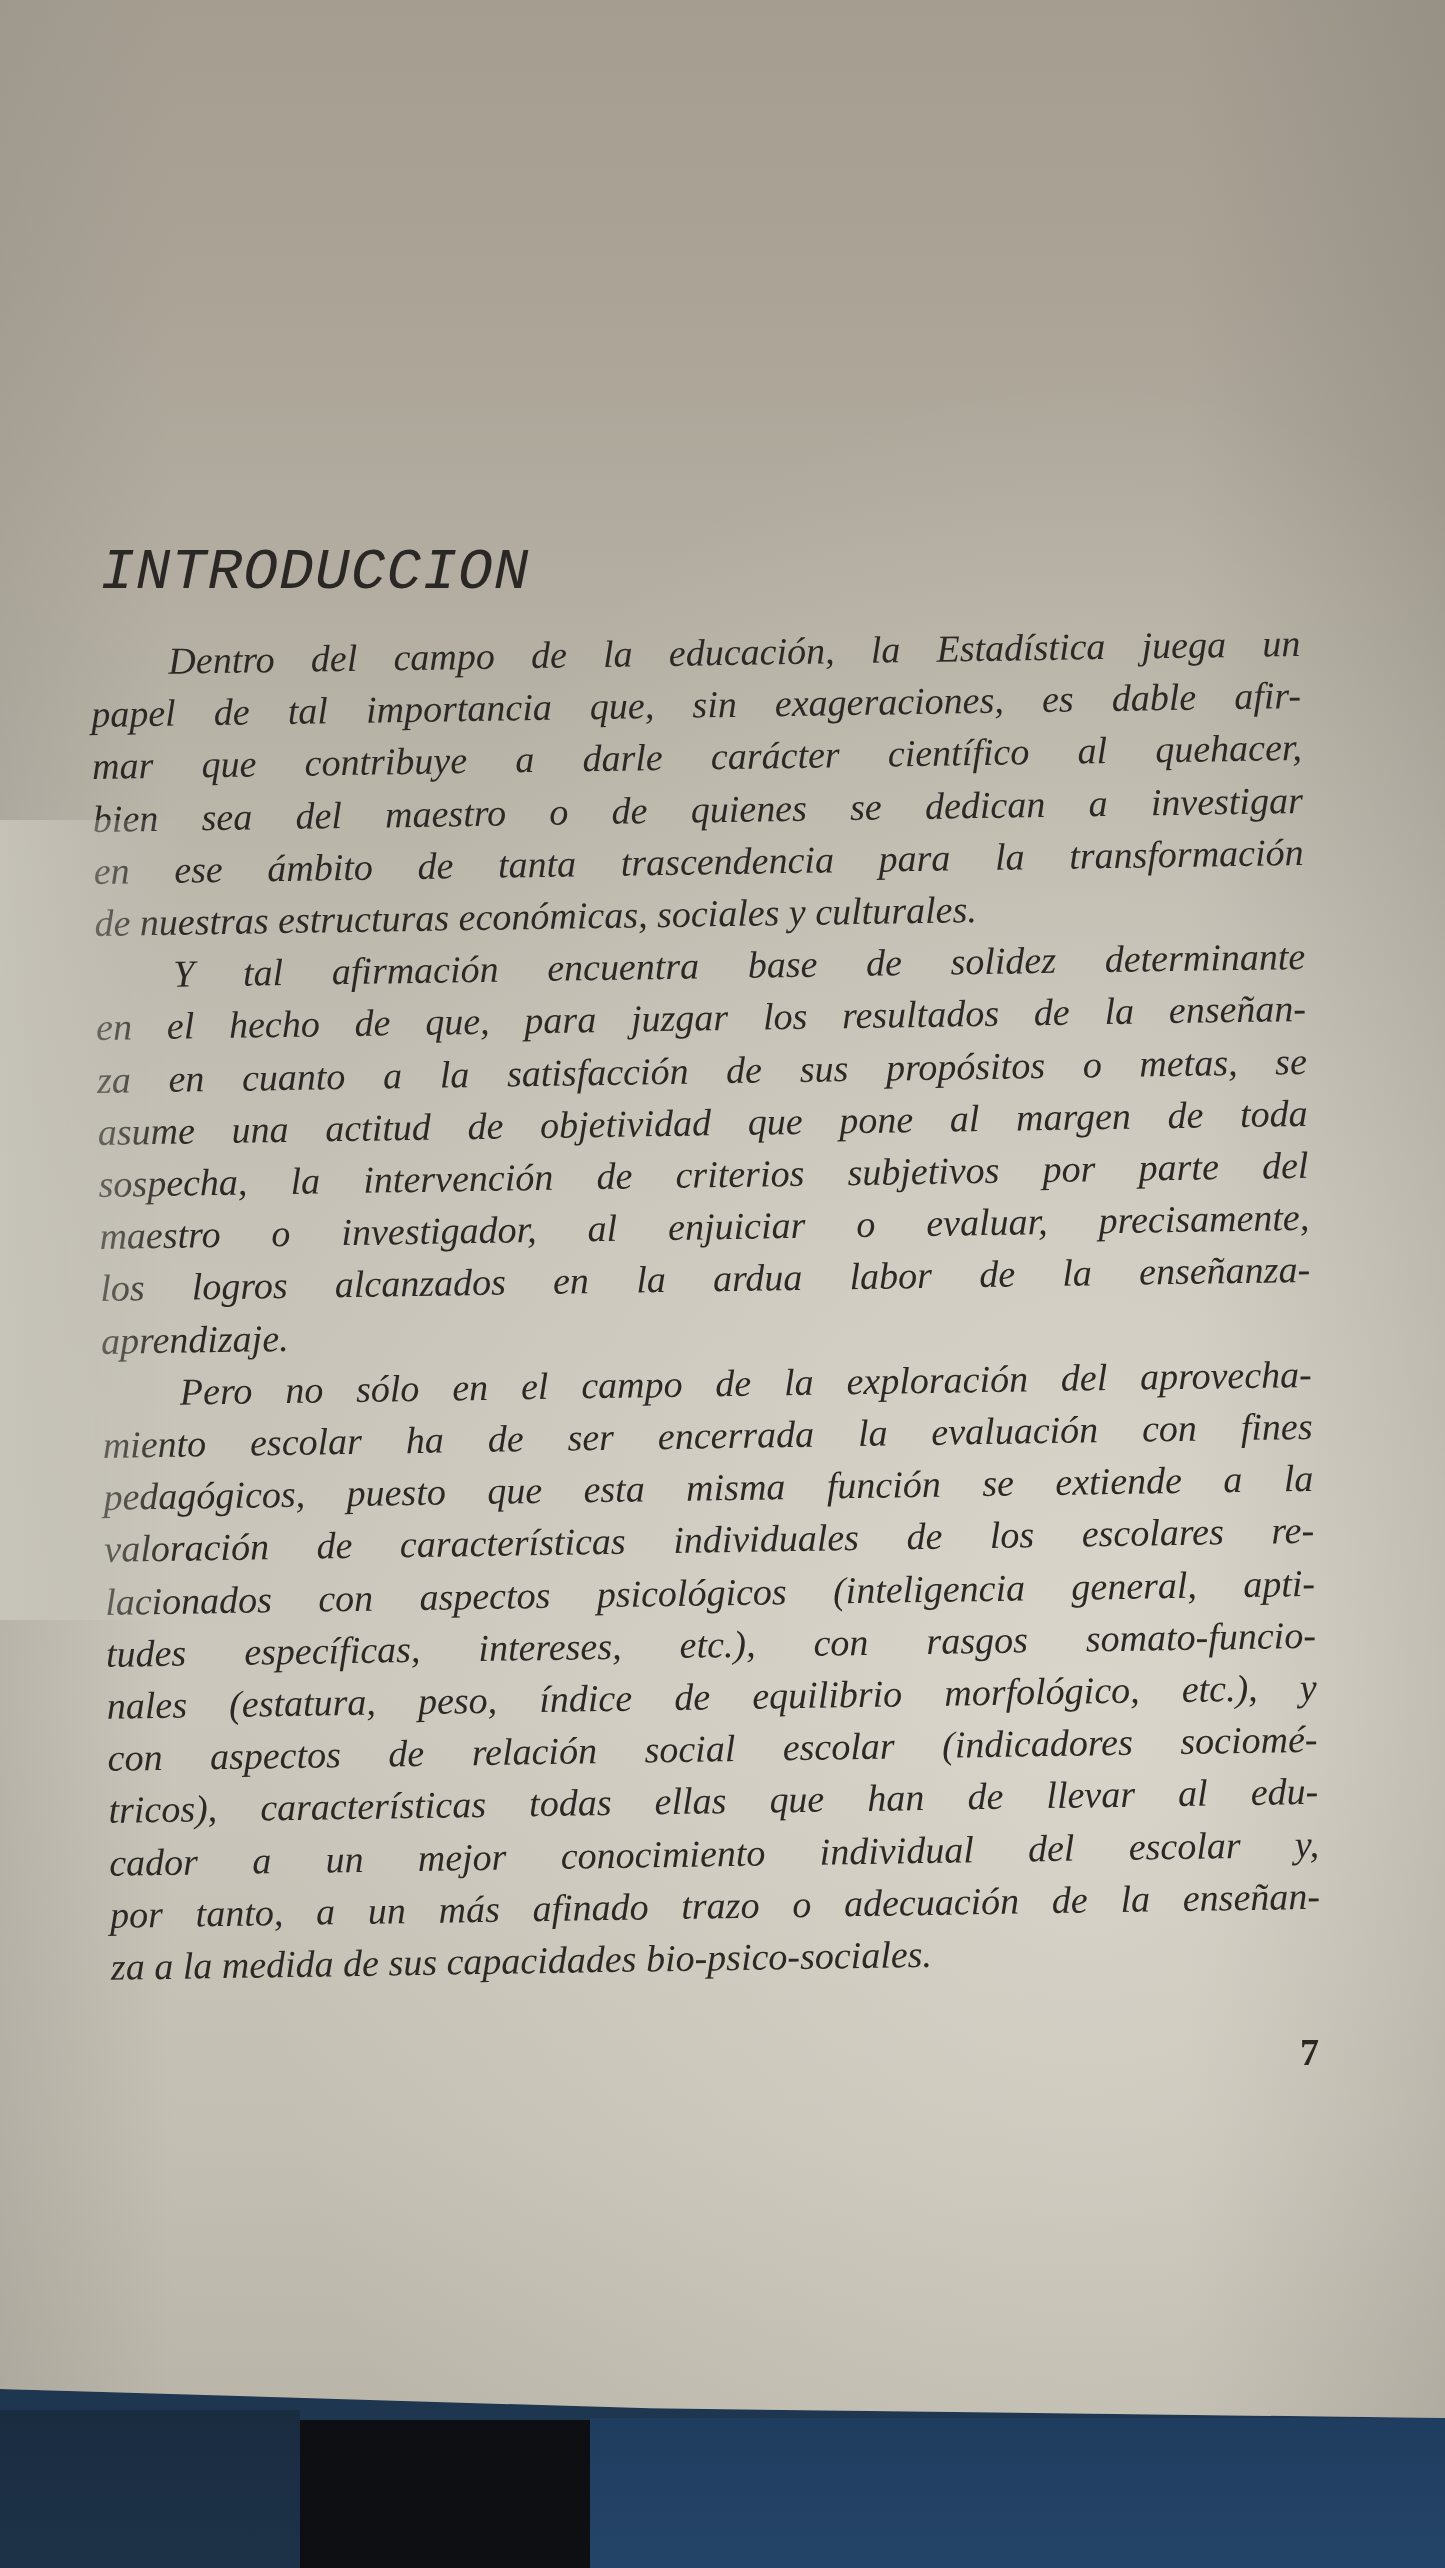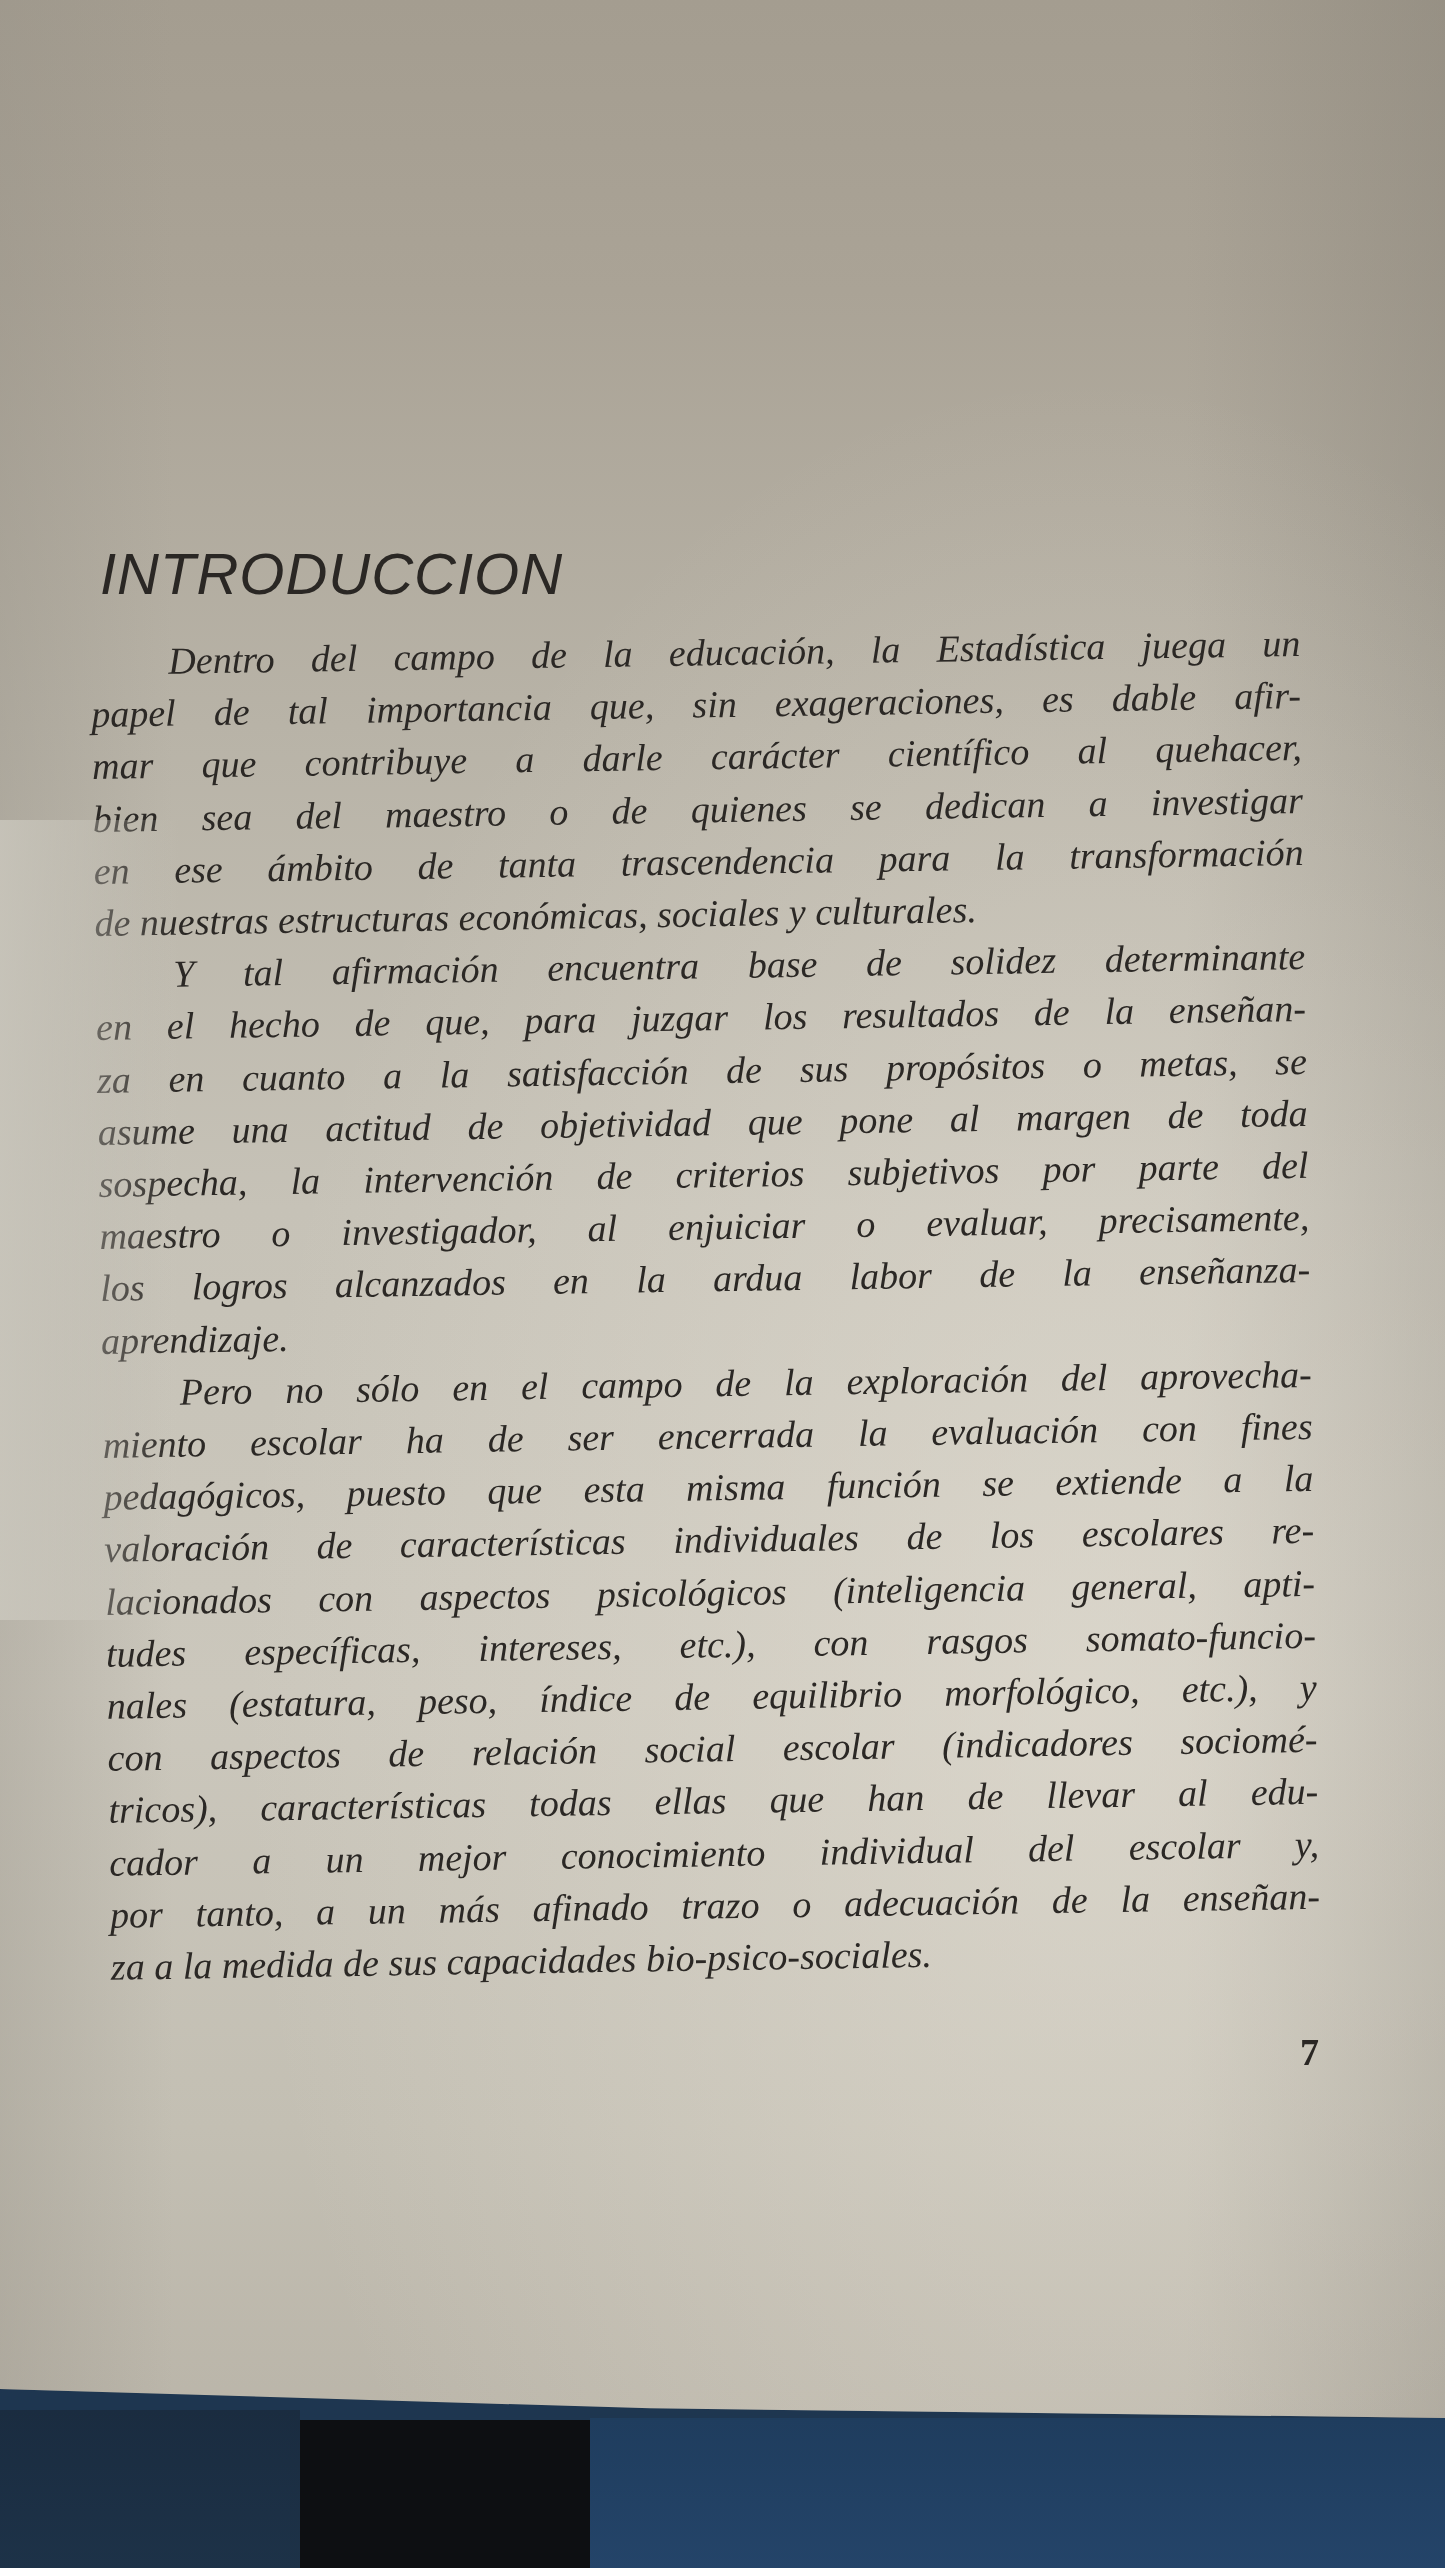--- a/index.html
+++ b/index.html
@@ -24,21 +24,21 @@
         radial-gradient(ellipse at 75% 70%, rgba(230,225,214,0.55) 0%, rgba(230,225,214,0) 55%),
         linear-gradient(90deg, rgba(150,145,135,0.35) 0%, rgba(150,145,135,0) 12%, rgba(0,0,0,0) 82%, rgba(120,115,105,0.30) 100%),
         linear-gradient(180deg, #a49d90 0%, #aaa396 12%, #b8b3a7 30%, #c6c2b7 50%, #cbc7bc 70%, #c3bfb3 88%, #bab5a9 100%);
       clip-path: polygon(0 0, 100% 0, 100% 100%, 45% 99.6%, 0 98.8%);
     }
     .title {
       position: absolute;
       left: 100px;
       top: 540px;
       margin: 0;
-      font-family: Liberation Sans, sans-serif;
+      font-family: Liberation Mono, monospace;
       font-style: italic;
       font-weight: normal;
       font-size: 58px;
       letter-spacing: 1px;
       color: #2a2724;
     }
     .body-text {
       position: absolute;
       left: 90px;
       top: 636px;

